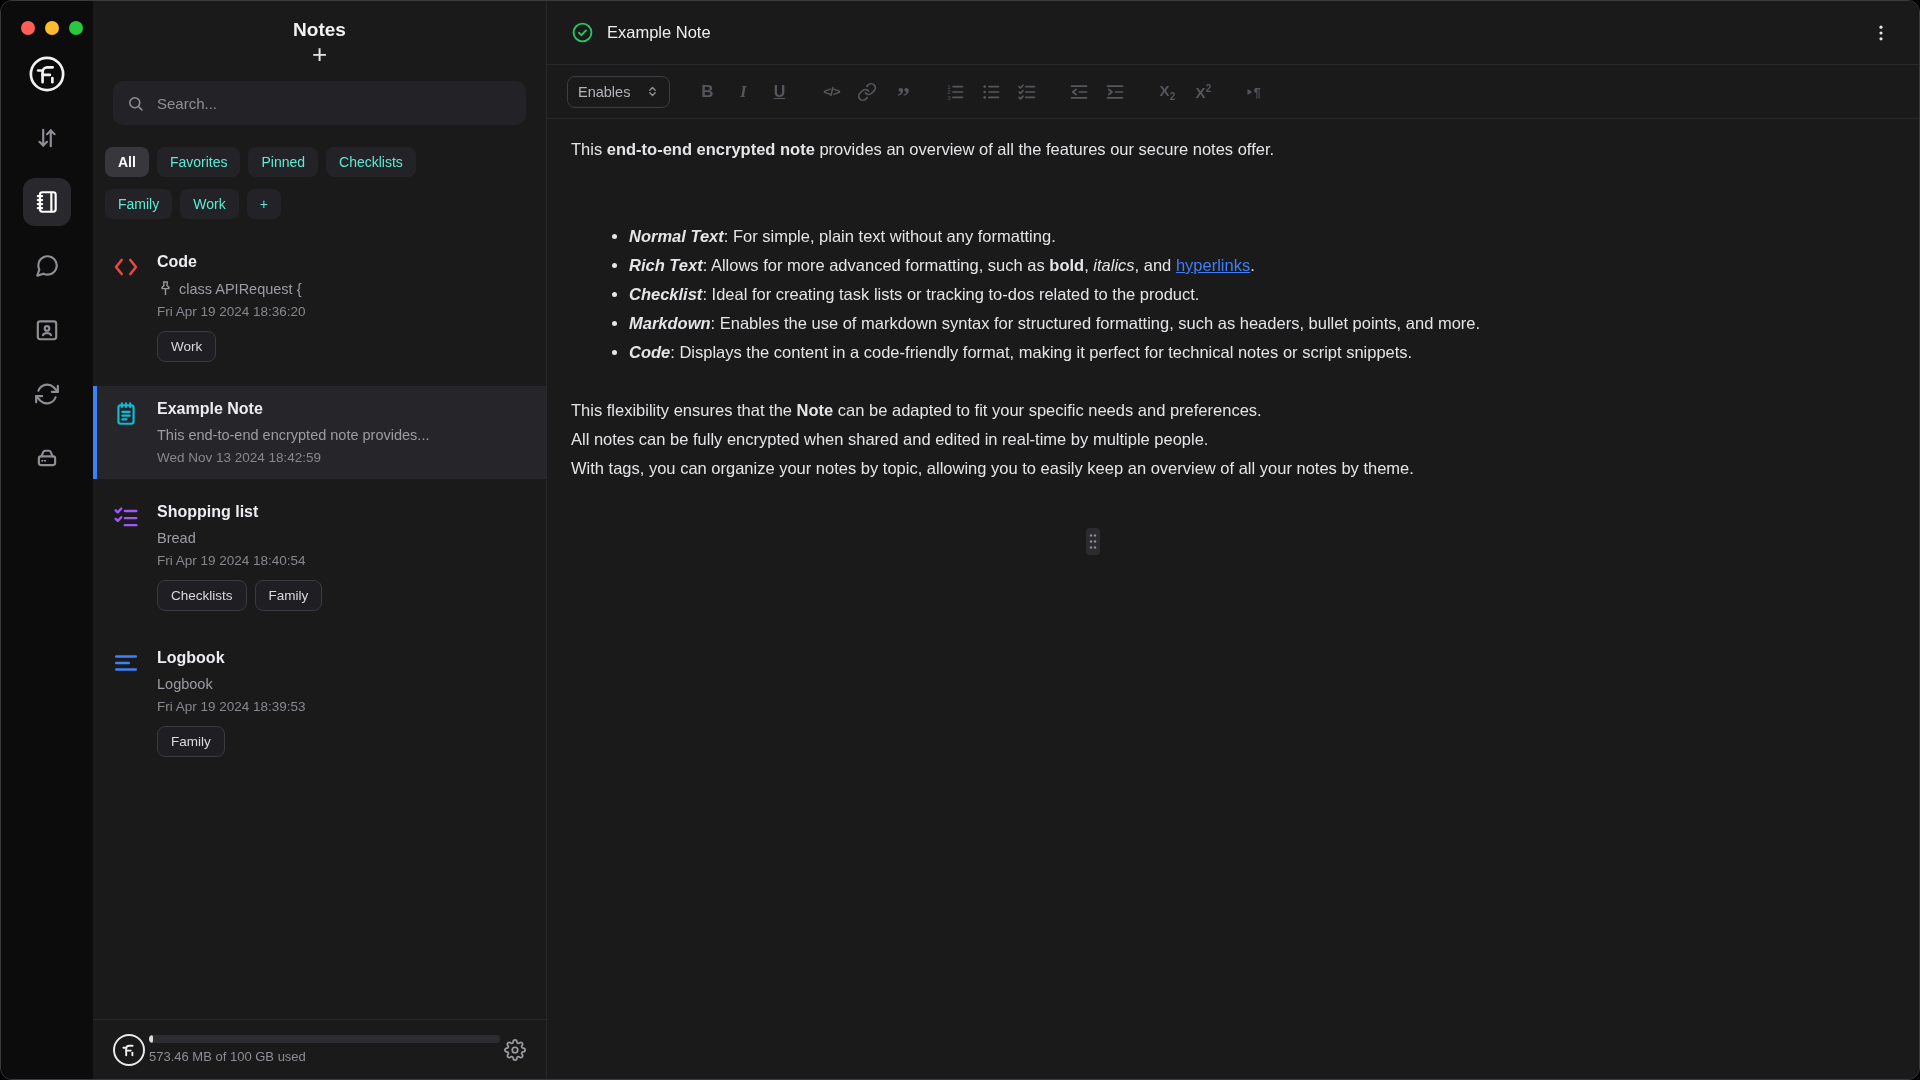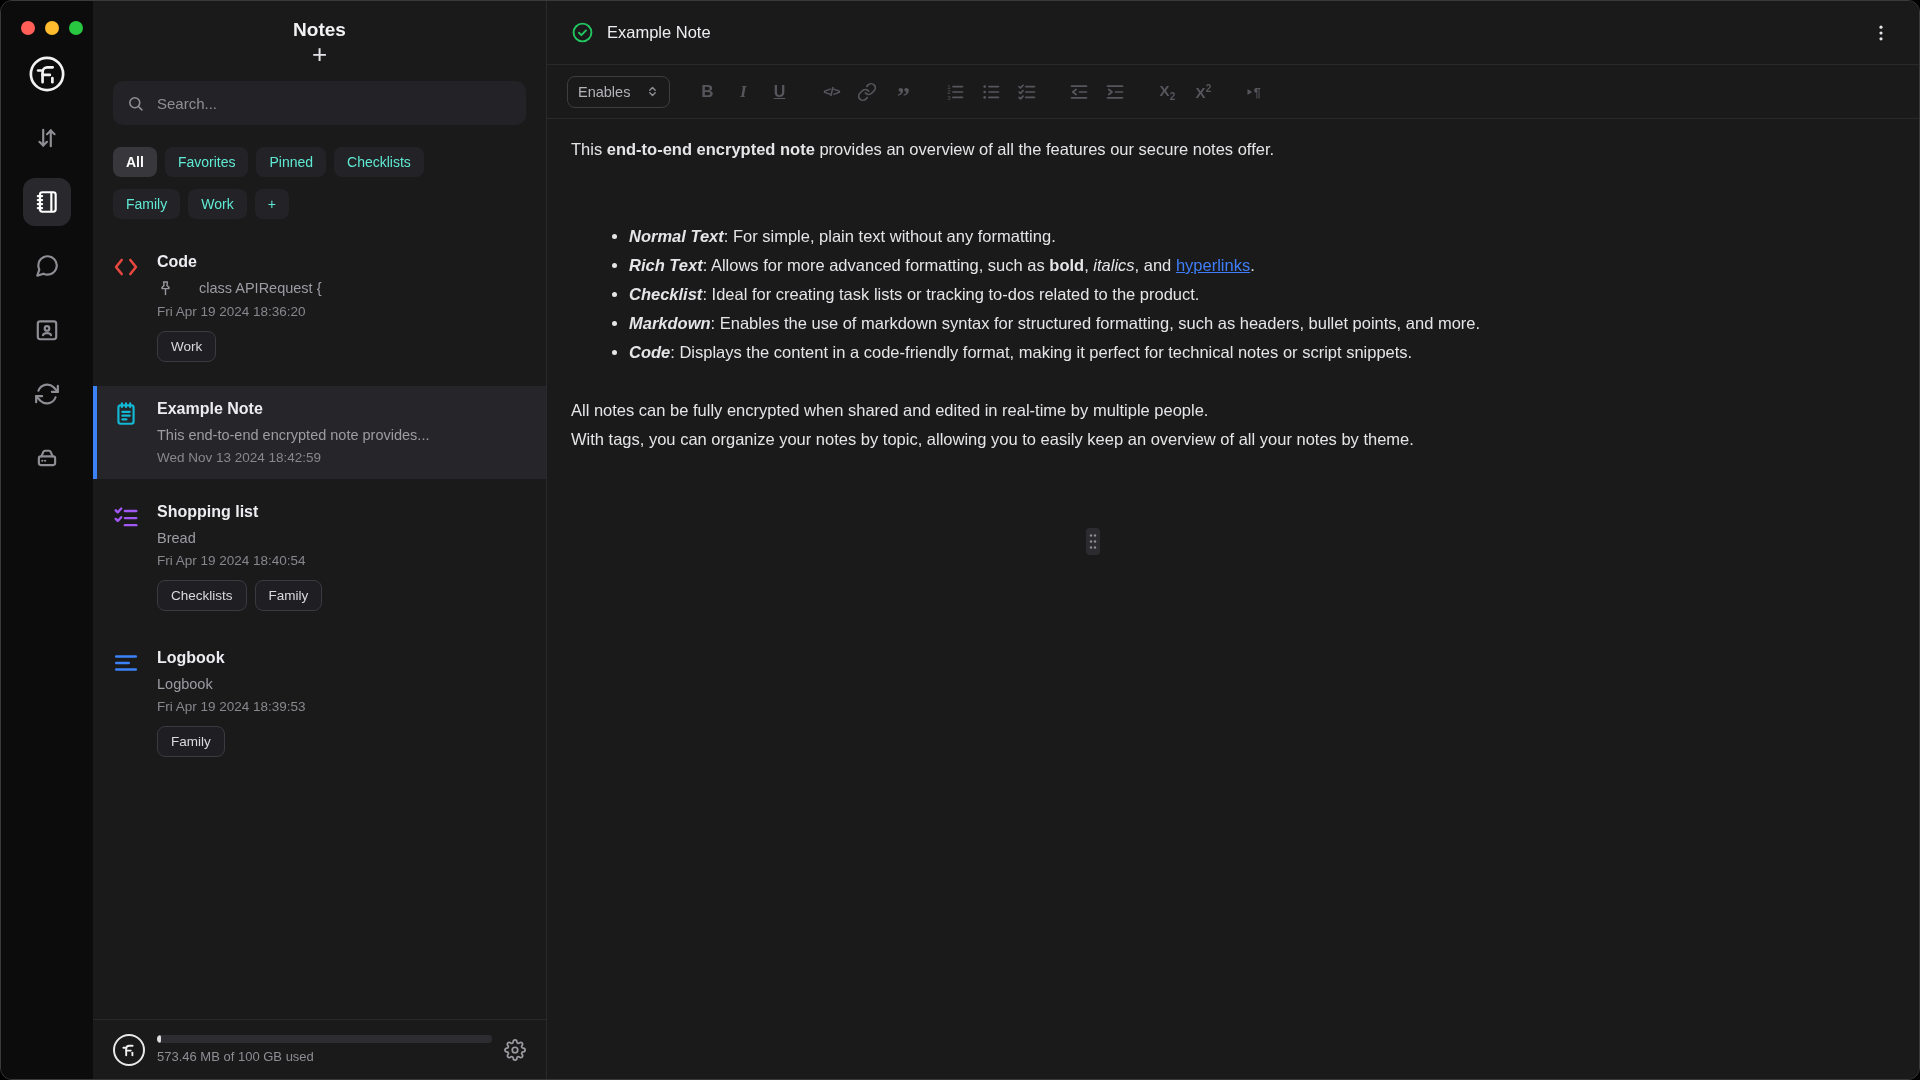--- a/index.html
+++ b/index.html
@@ -25,45 +25,45 @@
   .panel { width:454px; flex:none; background:#1a1a1b; border-right:1px solid #29292c;
            display:flex; flex-direction:column; }
   .panel-head { padding:18px 20px 0; display:flex; align-items:center; justify-content:space-between;flex-direction:column; }
   .panel-title { font-size:19px; font-weight:700; color:#f2f2f4; }
   .plus-btn { background:none; border:none; color:#e4e4e8; font-size:26px; line-height:1;
               font-weight:300; cursor:pointer; }
   .search { margin:14px 20px 0; height:44px; background:#232327; border-radius:10px;
             display:flex; align-items:center; gap:13px; padding:0 14px; cursor:text; }
   .search svg { width:17px; height:17px; color:#8f8f96; flex:none; }
   .search-ph { font-size:15px; color:#8f8f96; }
-  .chips { display:flex; gap:8px; padding:0 20px; flex-wrap:wrap; }
+  .chips { display:flex; gap:8px; padding:0 12px; flex-wrap:wrap; }
   .filters { margin-top:22px; }
   .tagsrow { margin-top:12px; }
   .chip { background:#232327; color:#5eead4; font-size:14px; padding:7px 13px;
           border-radius:8px; cursor:pointer; white-space:nowrap; }
   .chip.active { background:#37373c; color:#ffffff; font-weight:600; }
 
   .note-list { margin-top:20px; flex:1; overflow:hidden; }
   .note-item { padding:14px 20px; margin-bottom:10px; display:grid;
                grid-template-columns:26px 1fr; column-gap:18px; position:relative; cursor:pointer; }
   .note-item.selected { background:#26262a; }
   .note-item.selected::before { content:""; position:absolute; left:0; top:0; bottom:0;
                width:4px; background:#3b82f6; }
   .note-icon svg { width:26px; height:26px; margin-top:1px; }
   .note-title { font-size:16px; font-weight:600; color:#ededf1; }
-  .note-preview-row { margin-top:9px; display:flex; align-items:flex-start; gap:25px; }
+  .note-preview-row { margin-top:9px; display:flex; align-items:center; gap:5px; }
   .pin svg { width:17px; height:17px; color:#97979d; display:block; }
   .note-preview { font-size:14.5px; color:#9c9ca3; white-space:nowrap; overflow:hidden;
                   text-overflow:ellipsis; }
   .note-date { margin-top:7px; font-size:13.5px; color:#87878d; }
   .note-tags { margin-top:12px; display:flex; gap:8px; }
   .note-tags .chip { background:#1f1f23; border:1px solid #3a3a40; color:#dadade; font-size:13.5px; }
 
   .panel-foot { height:60px; border-top:1px solid #29292c; display:flex; align-items:center;
-                gap:12px; padding:0 20px; }
+                gap:4px; padding:0 20px; }
   .avatar { width:32px; height:32px; border-radius:50%; border:2px solid #e8e8e8; flex:none;
             display:flex; align-items:center; justify-content:center; color:#f0f0f0; }
   .avatar svg { width:24px; height:24px; }
   .store { flex:1; min-width:0; }
   .track { height:8px; border-radius:4px; background:#2d2d31; overflow:hidden; cursor:default; }
   .fill { height:100%; background:#dcdcdf; border-radius:4px; min-width:4px; }
   .store-label { margin-top:6px; font-size:13px; color:#8d8d93; }
   .gear-btn { background:none; border:none; color:#9b9ba1; cursor:pointer; flex:none; }
   .gear-btn svg { width:22px; height:22px; display:block; }
 
@@ -427,20 +427,21 @@
         <div class="spacer"></div>
         <div class="spacer"></div>
         <ul>
           <li><span class="b i">Normal Text</span><span>: For simple, plain text without any formatting.</span></li>
           <li><span class="b i">Rich Text</span><span>: Allows for more advanced formatting, such as </span><span class="b">bold</span><span>, </span><span class="i">italics</span><span>, and </span><a class="link" href="#">hyperlinks</a><span>.</span></li>
           <li><span class="b i">Checklist</span><span>: Ideal for creating task lists or tracking to-dos related to the product.</span></li>
           <li><span class="b i">Markdown</span><span>: Enables the use of markdown syntax for structured formatting, such as headers, bullet points, and more.</span></li>
           <li><span class="b i">Code</span><span>: Displays the content in a code-friendly format, making it perfect for technical notes or script snippets.</span></li>
         </ul>
         <div class="spacer"></div>
+        <p><span>This flexibility ensures that the </span><span class="b">Note</span><span> can be adapted to fit your specific needs and preferences.</span></p>
         <p><span>All notes can be fully encrypted when shared and edited in real-time by multiple people.</span></p>
         <p><span>With tags, you can organize your notes by topic, allowing you to easily keep an overview of all your notes by theme.</span></p>
         <div class="spacer"></div>
       </div>
     <div class="grip">
       <svg viewBox="0 0 8 17" fill="currentColor">
         <circle cx="2" cy="2.5" r="1.2"></circle>
           <circle cx="6" cy="2.5" r="1.2"></circle>
         <circle cx="2" cy="8.5" r="1.2"></circle>
           <circle cx="6" cy="8.5" r="1.2"></circle>

